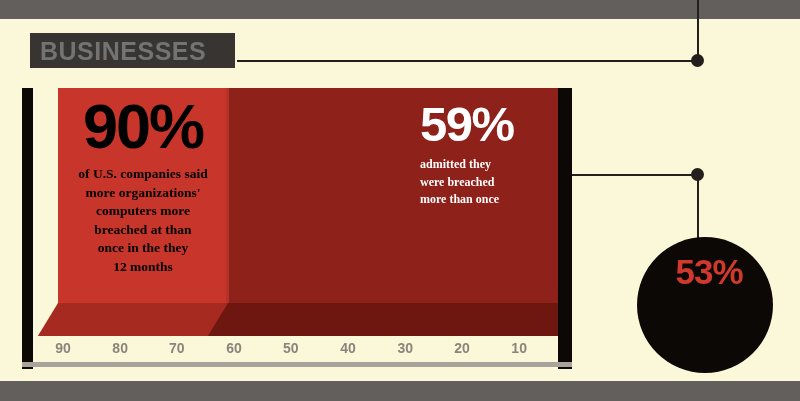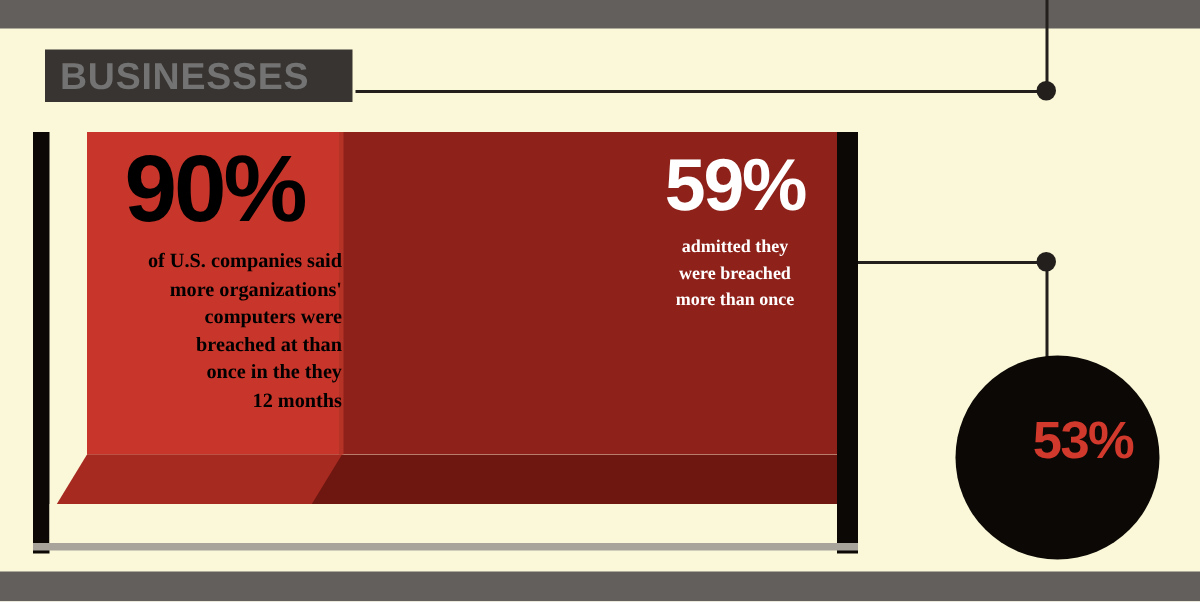--- a/index.html
+++ b/index.html
@@ -155,30 +155,28 @@
     letter-spacing: -2px;
     display: block;
   }
   .stat-90 .cap-txt {
     display: block;
     margin-top: 9px;
     font-family: "Liberation Serif", serif;
     font-weight: bold;
     font-size: 13.5px;
     line-height: 18.5px;
-    text-align: right;
   }
 
   
   .stat-59 {
     position: absolute;
     left: 420px;
     top: 100px;
     width: 140px;
-    text-align: center;
     color: #FFFFFF;
   }
   .stat-59 .big {
     font-family: "Liberation Sans", sans-serif;
     font-weight: bold;
     font-size: 49px;
     line-height: 48px;
     letter-spacing: -1.5px;
     display: block;
   }
@@ -233,25 +231,24 @@
     left: 637px;
     top: 237px;
     width: 136px;
     height: 136px;
     border-radius: 50%;
     background: #0B0806;
     overflow: hidden;
   }
   .circle-inner {
     position: absolute;
-    left: 17px;
+    left: 4px;
     top: 18px;
     width: 136px;
     text-align: center;
-    margin-top: 22px;
   }
   .circle .big {
     display: block;
     font-family: "Liberation Sans", sans-serif;
     font-weight: bold;
     font-size: 35px;
     line-height: 34px;
     letter-spacing: -1px;
     color: #D0392B;
   }
@@ -291,37 +288,48 @@
     <div class="bar-bright-top"></div>
     <div class="bar-seam"></div>
     <div class="bar-bright-face"></div>
   </div>
 
   <div class="stat-90">
     <span class="big">90%</span>
     <span class="cap-txt">
       <span>of U.S. companies said</span><br>
       <span>more organizations'</span><br>
-      <span>computers were</span><br>
+      <span>computers more</span><br>
       <span>breached at than</span><br>
       <span>once in the they</span><br>
       <span>12 months</span>
     </span>
   </div>
 
   <div class="stat-59">
     <span class="big">59%</span>
     <span class="cap-txt">
       <span>admitted they</span><br>
       <span>were breached</span><br>
       <span>more than once</span>
     </span>
   </div>
 
   <div class="axis-strip"></div>
+  <div class="axis-ticks">
+    <div class="axis-tick" style="left:5.7%">90</div>
+    <div class="axis-tick" style="left:16.6%">80</div>
+    <div class="axis-tick" style="left:27.4%">70</div>
+    <div class="axis-tick" style="left:38.3%">60</div>
+    <div class="axis-tick" style="left:49.1%">50</div>
+    <div class="axis-tick" style="left:60.0%">40</div>
+    <div class="axis-tick" style="left:70.9%">30</div>
+    <div class="axis-tick" style="left:81.7%">20</div>
+    <div class="axis-tick" style="left:92.6%">10</div>
+  </div>
   <div class="axis-rule"></div>
 
   <div class="conn-dot dot-1"></div>
   <div class="conn-dot dot-2"></div>
 
   <div class="circle">
     <div class="circle-inner">
       <span class="big">53%</span>
     </div>
   </div>

